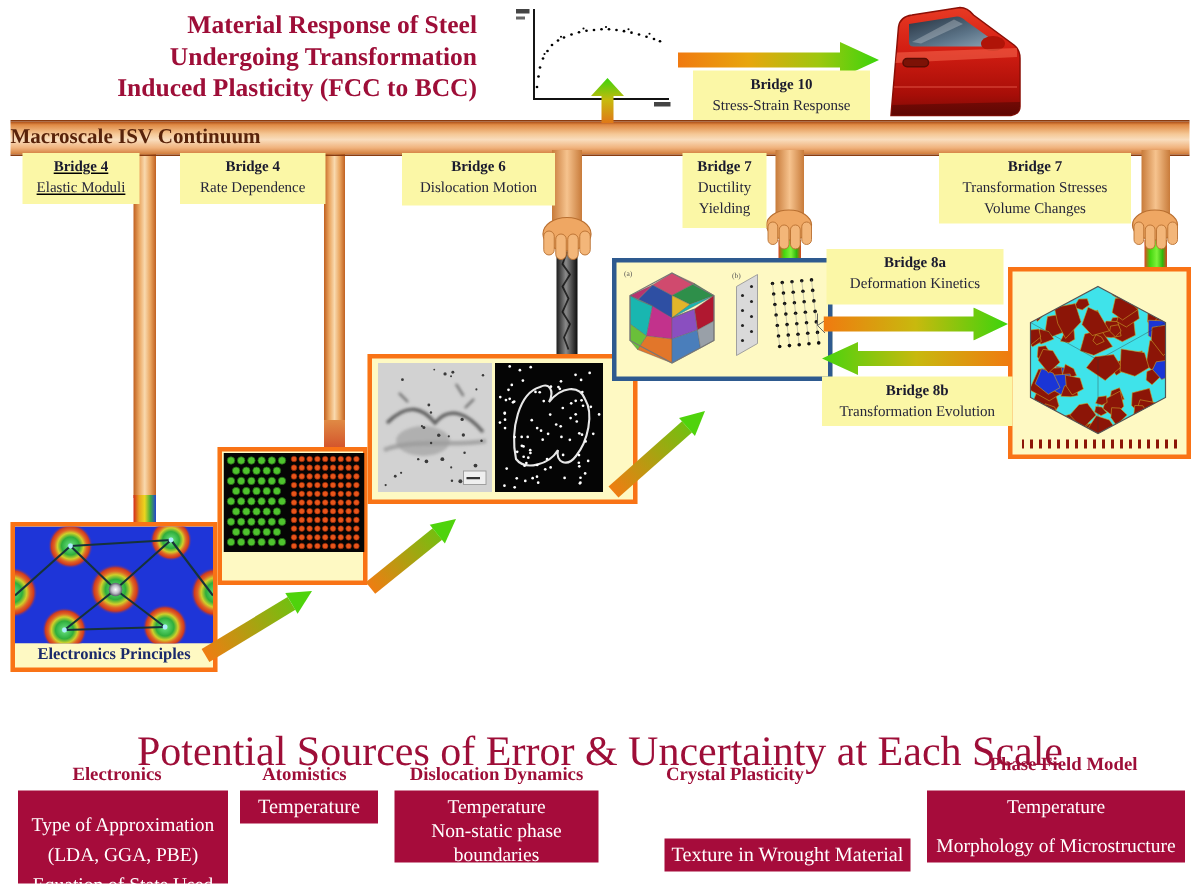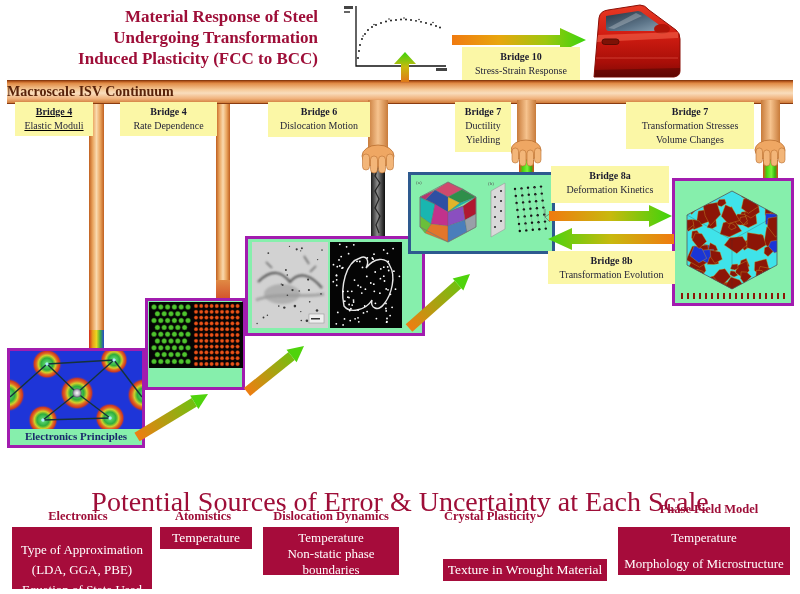--- a/index.html
+++ b/index.html
@@ -16,21 +16,21 @@
   .macrobar .lbl{width:100%;text-align:left;font-weight:bold;font-size:14px;color:#59230a;line-height:21px;}
   
   .ybox{background:#fbf7a6;text-align:center;z-index:5;padding-top:2px;box-sizing:border-box;}
   .bname{font-weight:bold;font-size:10px;color:#1a1a2e;line-height:15px;}
   .bsub{font-size:10px;color:#26263a;line-height:14px;}
   
   .pillar{background:linear-gradient(to right,#c06020 0%,#eaa55f 25%,#f9d9ae 50%,#eaa55f 75%,#c06020 100%);z-index:1;}
   .rainbow{background:linear-gradient(to right,#d22a1a,#e8a11c,#ead61f,#3fae3f,#2444d0);z-index:1;}
   .redseg{background:linear-gradient(to bottom,#e08a44,#d2502a);z-index:1;}
   
-  .imgbox{border:3px solid #a21caf;background:#86efac;box-sizing:border-box;z-index:3;}
+  .imgbox{border:3px solid #f97316;background:#fef9c3;box-sizing:border-box;z-index:3;}
   .ecaption{width:100%;text-align:center;font-weight:bold;font-size:11px;color:#1a2a6b;line-height:14px;}
   
   .err-title{left:0;top:486px;width:800px;text-align:center;color:#9e0e38;
              font-weight:normal;font-size:28px;line-height:32px;}
   .err-head{text-align:center;color:#9e0e38;font-weight:bold;font-size:12.5px;line-height:15px;z-index:2;}
   .err-box{background:#a60c3b;color:#fff;text-align:center;box-sizing:border-box;z-index:2;}
   .err-box.single{font-size:13.5px;line-height:22px;}
   .err-box.triple{font-size:13px;line-height:20px;padding-top:13px;}
   .err-box.spread{font-size:13px;display:flex;flex-direction:column;justify-content:space-between;padding:3px 2px;}
   .tick-strip{height:6px;background:repeating-linear-gradient(90deg,#8c1507 0 2px,transparent 2px 6px);}

